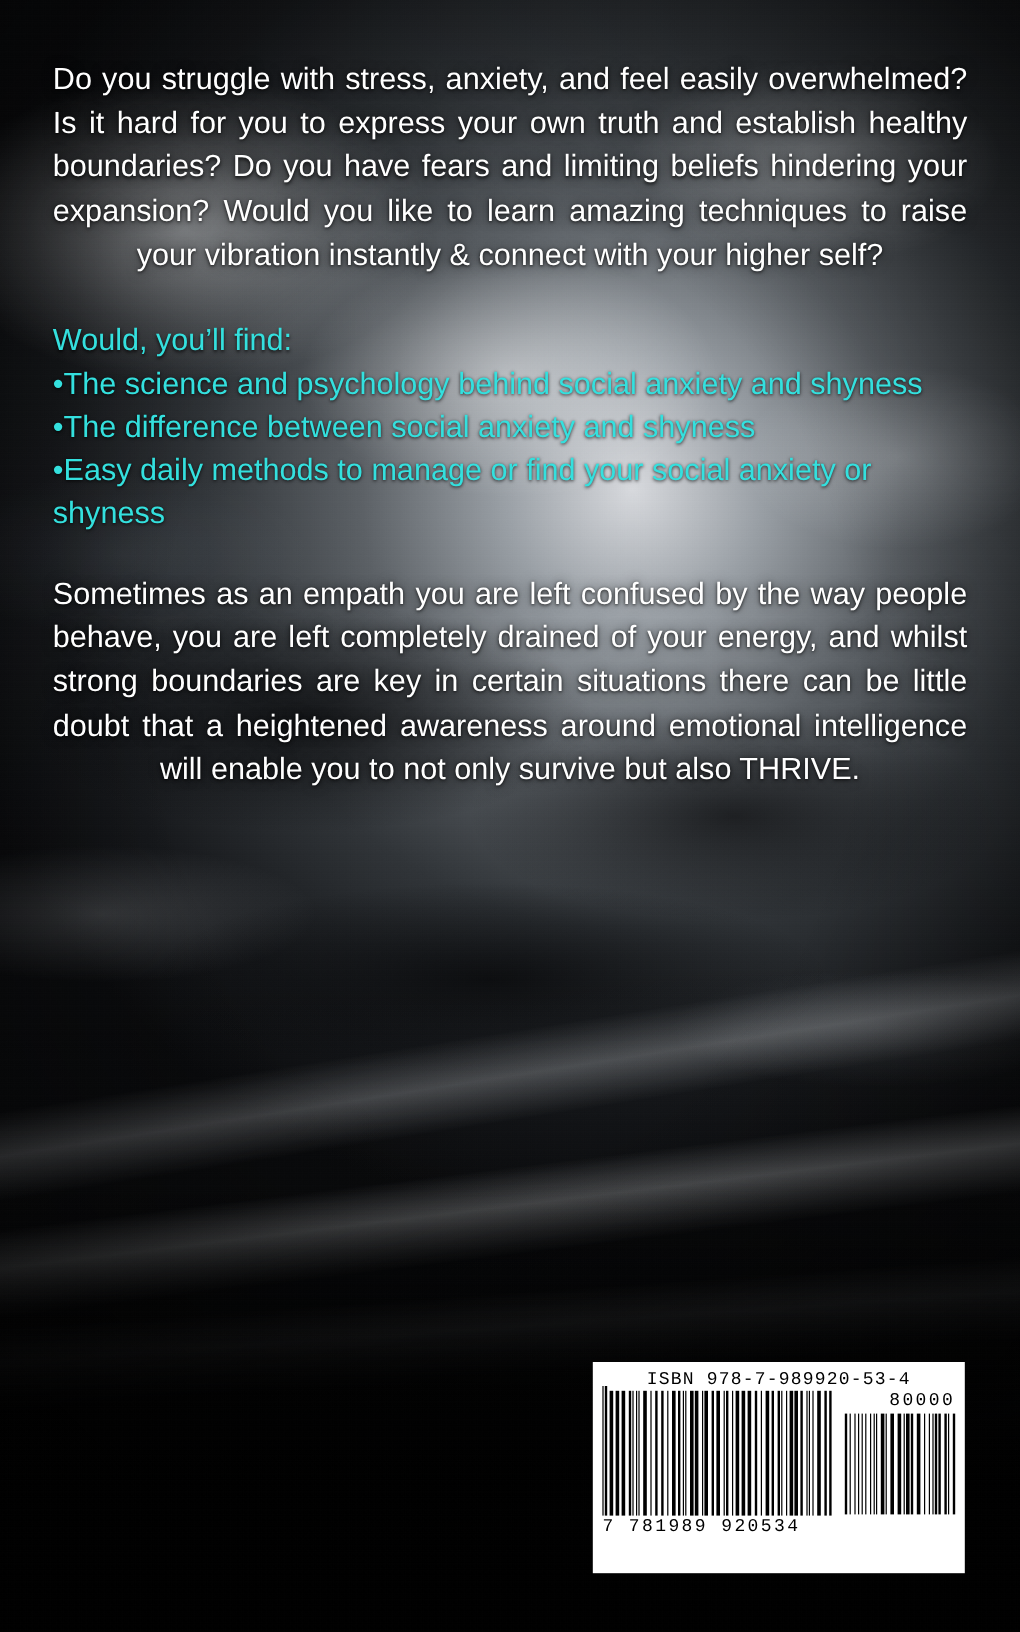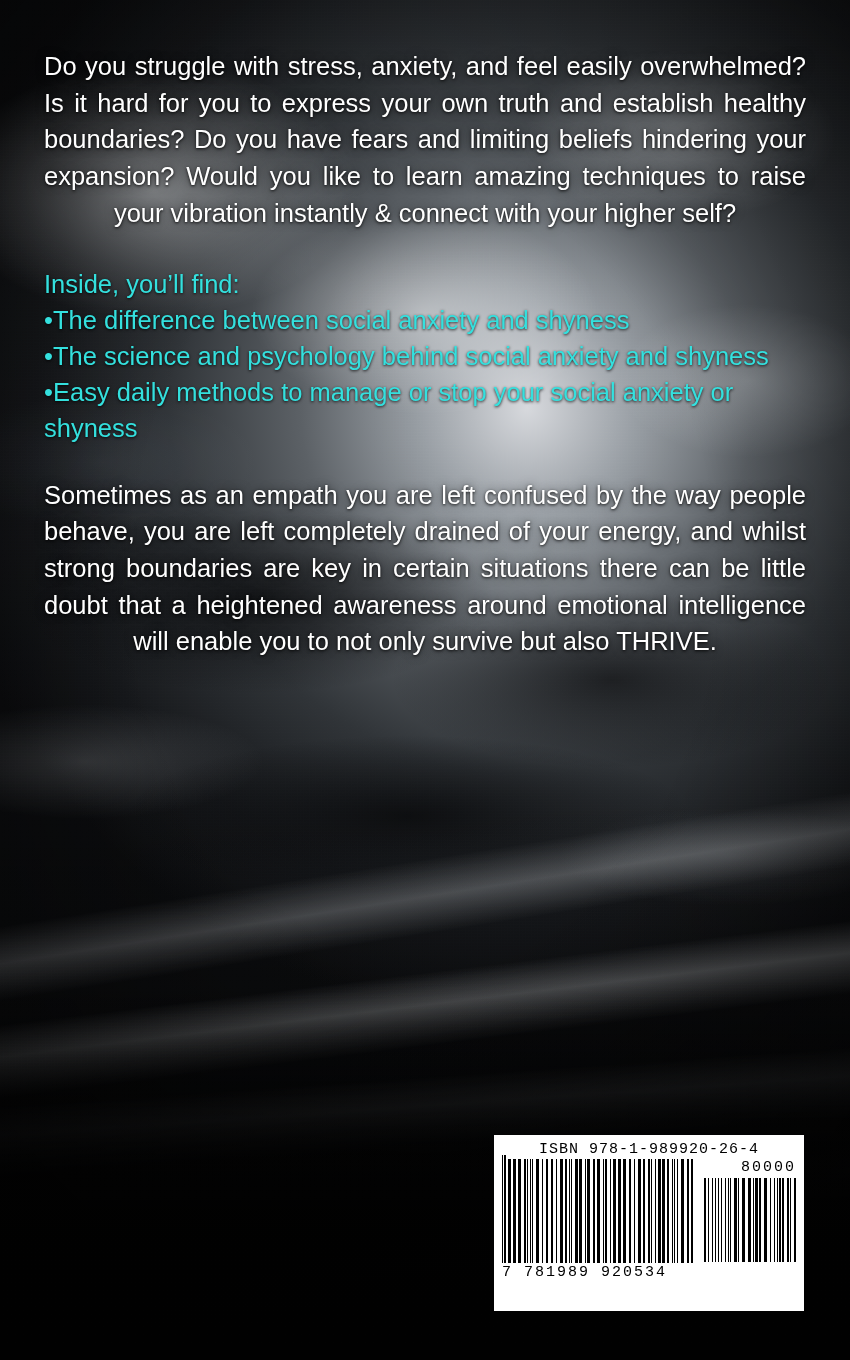--- a/index.html
+++ b/index.html
@@ -191,35 +191,35 @@
   <div class="bg-layer bg-bottom-dark"></div>
   <div class="bg-layer bg-vignette"></div>
   <div class="bg-layer bg-grain"></div>
 
   <div class="content">
 
     <p class="para last-centered">Do you struggle with stress, anxiety, and feel easily overwhelmed? Is it hard for you to express your own truth and establish healthy boundaries? Do you have fears and limiting beliefs hindering your expansion? Would you like to learn amazing techniques to raise your vibration instantly &amp; connect with your higher self?</p>
 
     <div class="spacer-lg"></div>
 
-    <p class="list-heading">Inside, you’ll find:</p>
+    <p class="list-heading">Would, you’ll find:</p>
 
     <ul class="bullets">
+      <li>The science and psychology behind social anxiety and shyness</li>
       <li>The difference between social anxiety and shyness</li>
-      <li>The science and psychology behind social anxiety and shyness</li>
-      <li>Easy daily methods to manage or stop your social anxiety or shyness</li>
+      <li>Easy daily methods to manage or find your social anxiety or shyness</li>
     </ul>
 
     <div class="spacer-md"></div>
 
     <p class="para last-centered">Sometimes as an empath you are left confused by the way people behave, you are left completely drained of your energy, and whilst strong boundaries are key in certain situations there can be little doubt that a heightened awareness around emotional intelligence will enable you to not only survive but also THRIVE.</p>
   </div>
 
   <div class="barcode-box">
-    <p class="isbn-text">ISBN 978-1-989920-26-4</p>
+    <p class="isbn-text">ISBN 978-7-989920-53-4</p>
     <div class="barcode-row">
       <div class="bc-main">
         <div class="bars" id="bars-main">
             <div class="bar guard" style="width: 1px; background: rgb(0, 0, 0);"></div>
             <div class="bar guard" style="width: 1px; background: transparent;"></div>
             <div class="bar guard" style="width: 2px; background: rgb(0, 0, 0);"></div>
             <div class="bar guard" style="width: 2px; background: transparent;"></div>
             <div class="bar" style="width: 3px; background: rgb(0, 0, 0);"></div>
             <div class="bar" style="width: 2px; background: transparent;"></div>
             <div class="bar" style="width: 3px; background: rgb(0, 0, 0);"></div>

